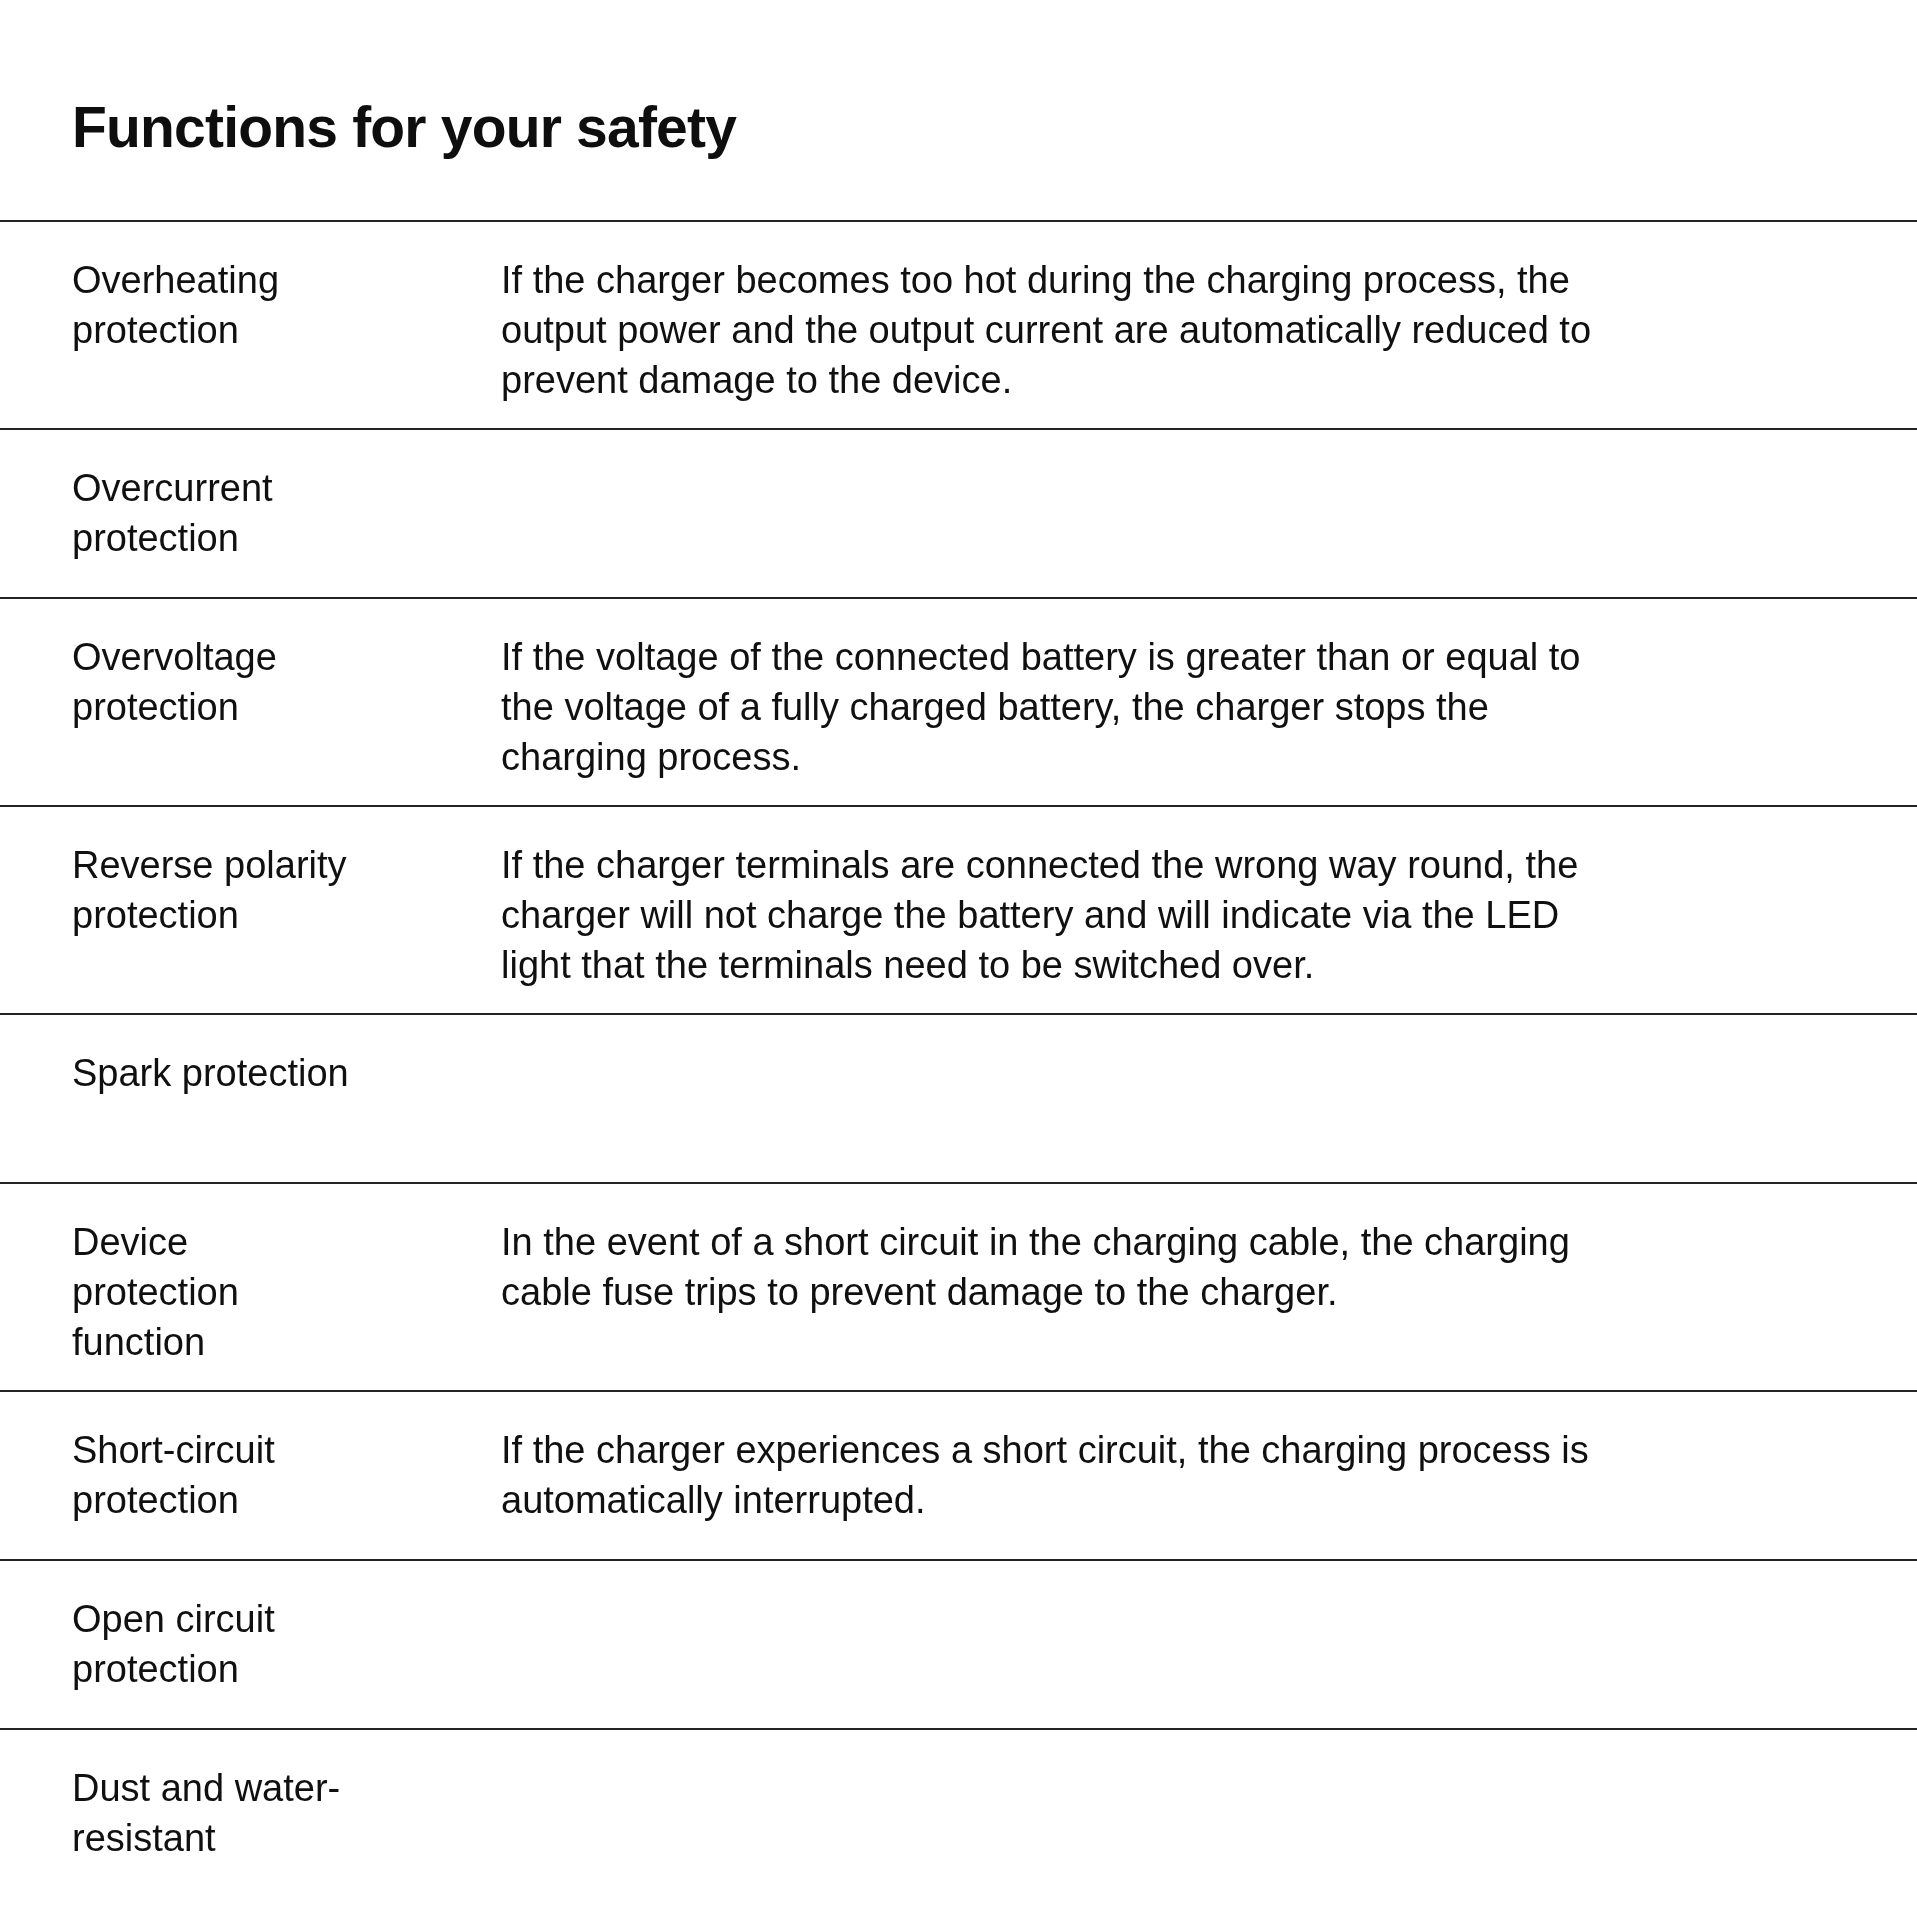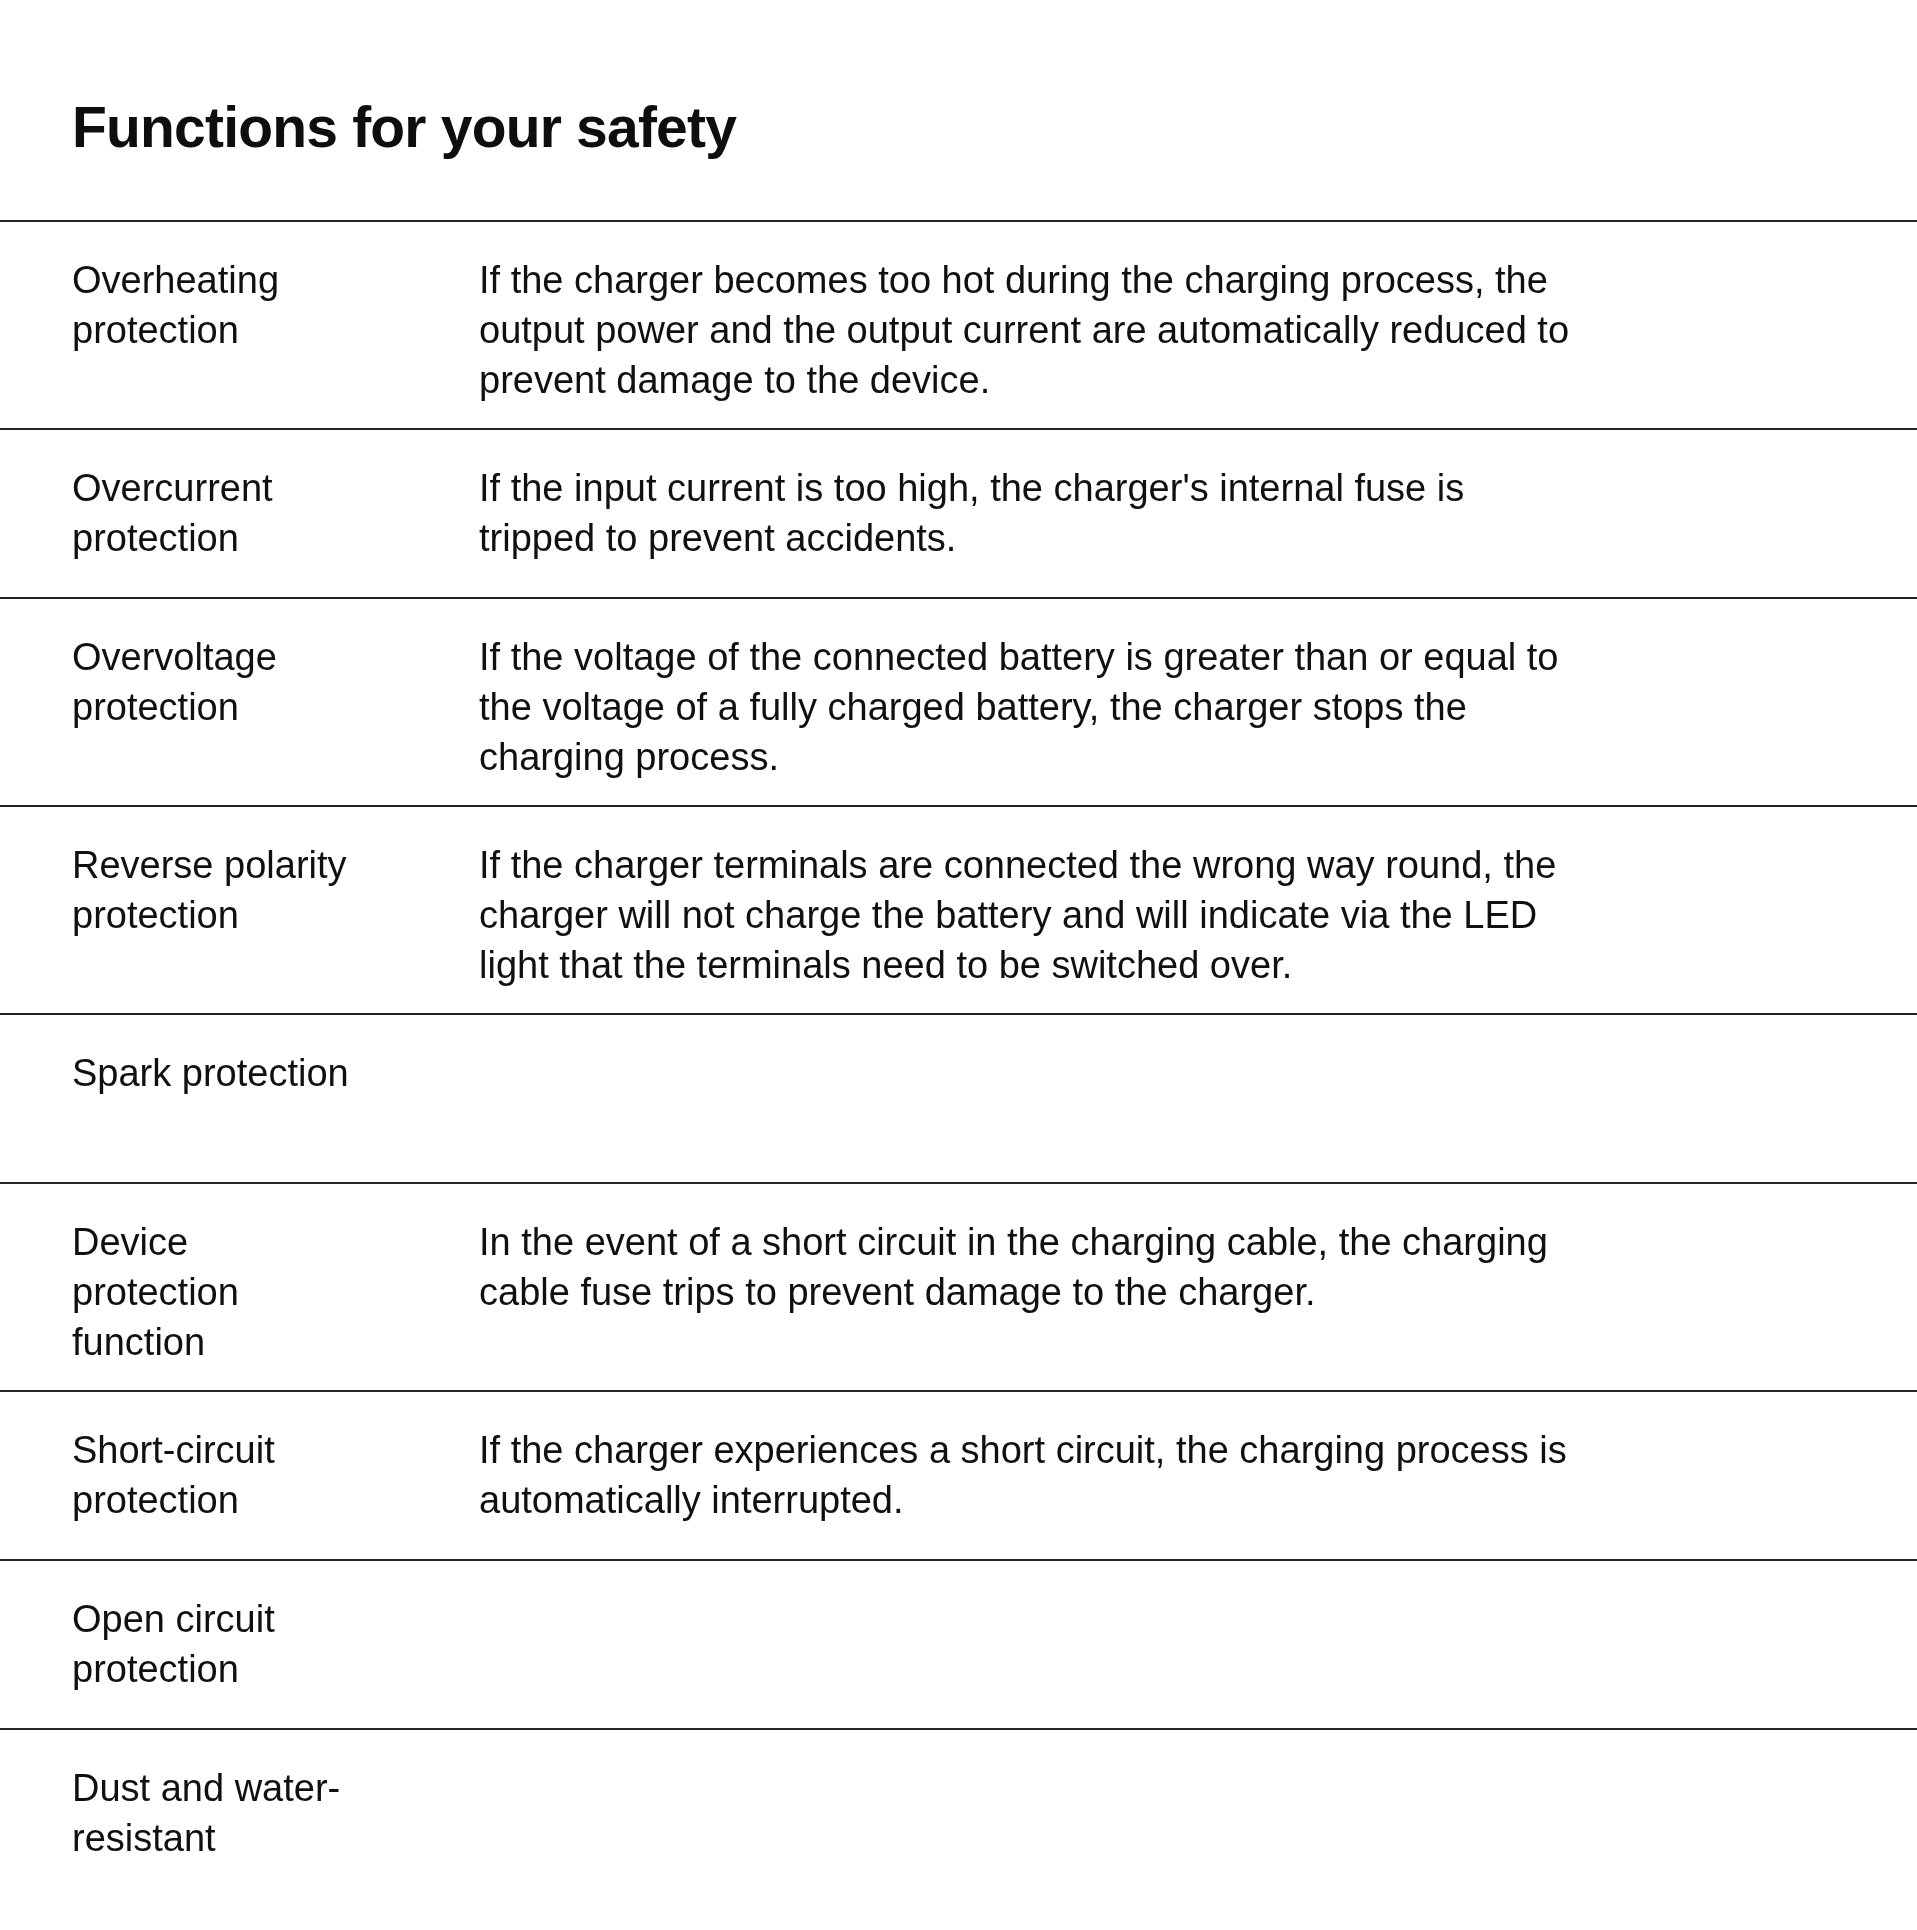--- a/index.html
+++ b/index.html
@@ -33,20 +33,21 @@
     margin-left: -72px;
     margin-right: -70px;
   }
   .row {
     border-top: 2.4px solid #242424;
     display: grid;
     grid-template-columns: 407px 1fr;
     padding: 33px 49px 23px 72px;
     min-height: 169px;
     align-items: start;
+    gap: 22px;
   }
   .term {
     font-size: 38px;
     line-height: 50px;
     white-space: pre-line;
     color: #101010;
     padding-right: 24.4px;
   }
   .desc {
     font-size: 38px;
@@ -67,22 +68,20 @@
       <div class="term">Overheating
 protection</div>
       <div class="desc">If the charger becomes too hot during the charging process, the
 output power and the output current are automatically reduced to
 prevent damage to the device.</div>
     </div>
 
     <div class="row">
       <div class="term">Overcurrent
 protection</div>
-      <div class="desc">If the input current is too high, the charger's internal fuse is
-tripped to prevent accidents.</div>
     </div>
 
     <div class="row">
       <div class="term">Overvoltage
 protection</div>
       <div class="desc">If the voltage of the connected battery is greater than or equal to
 the voltage of a fully charged battery, the charger stops the
 charging process.</div>
     </div>
 

